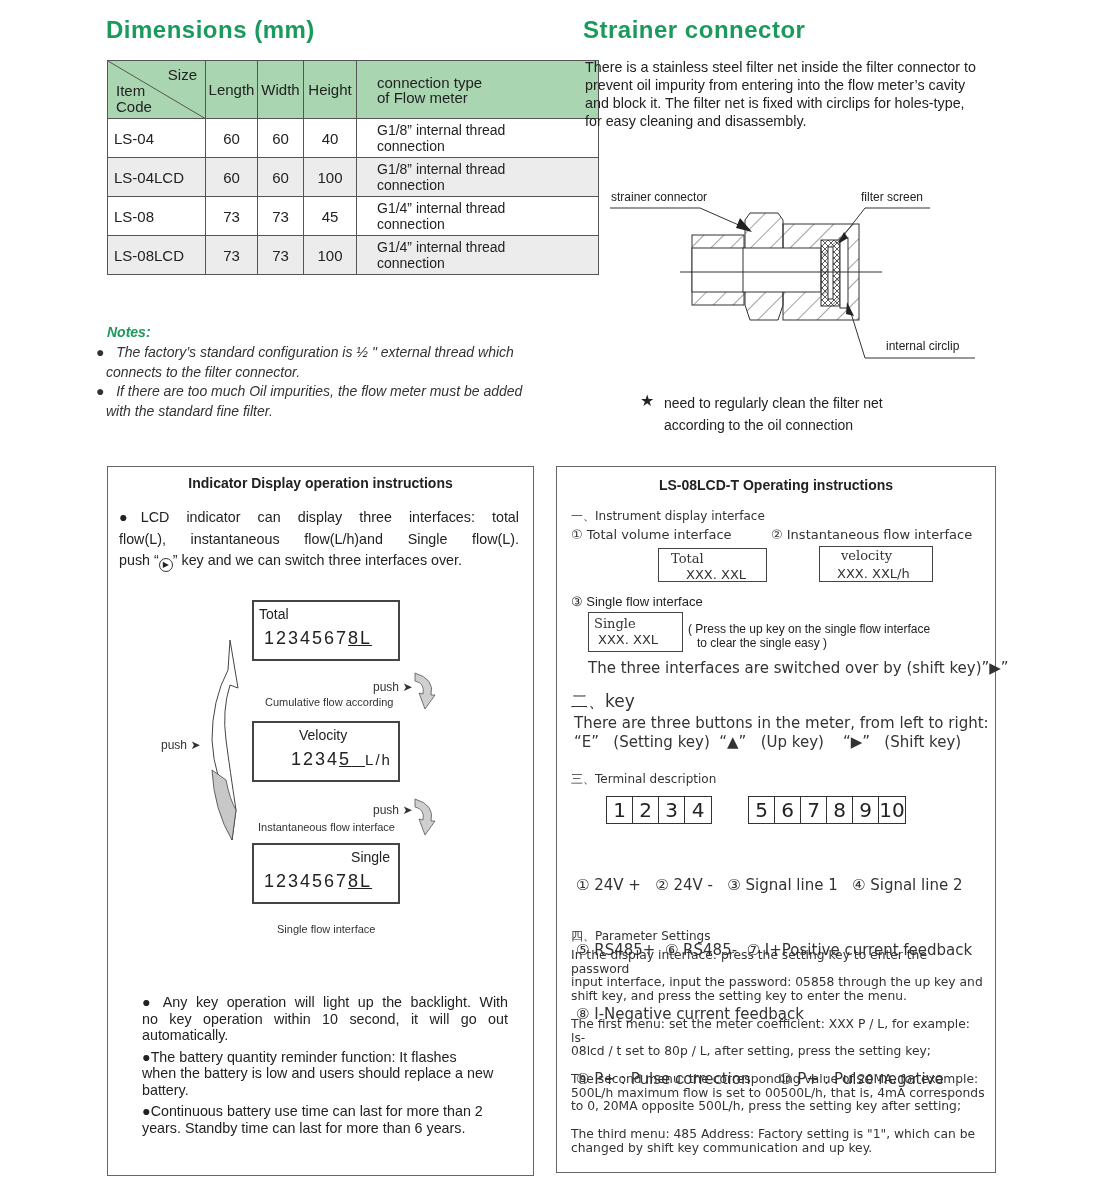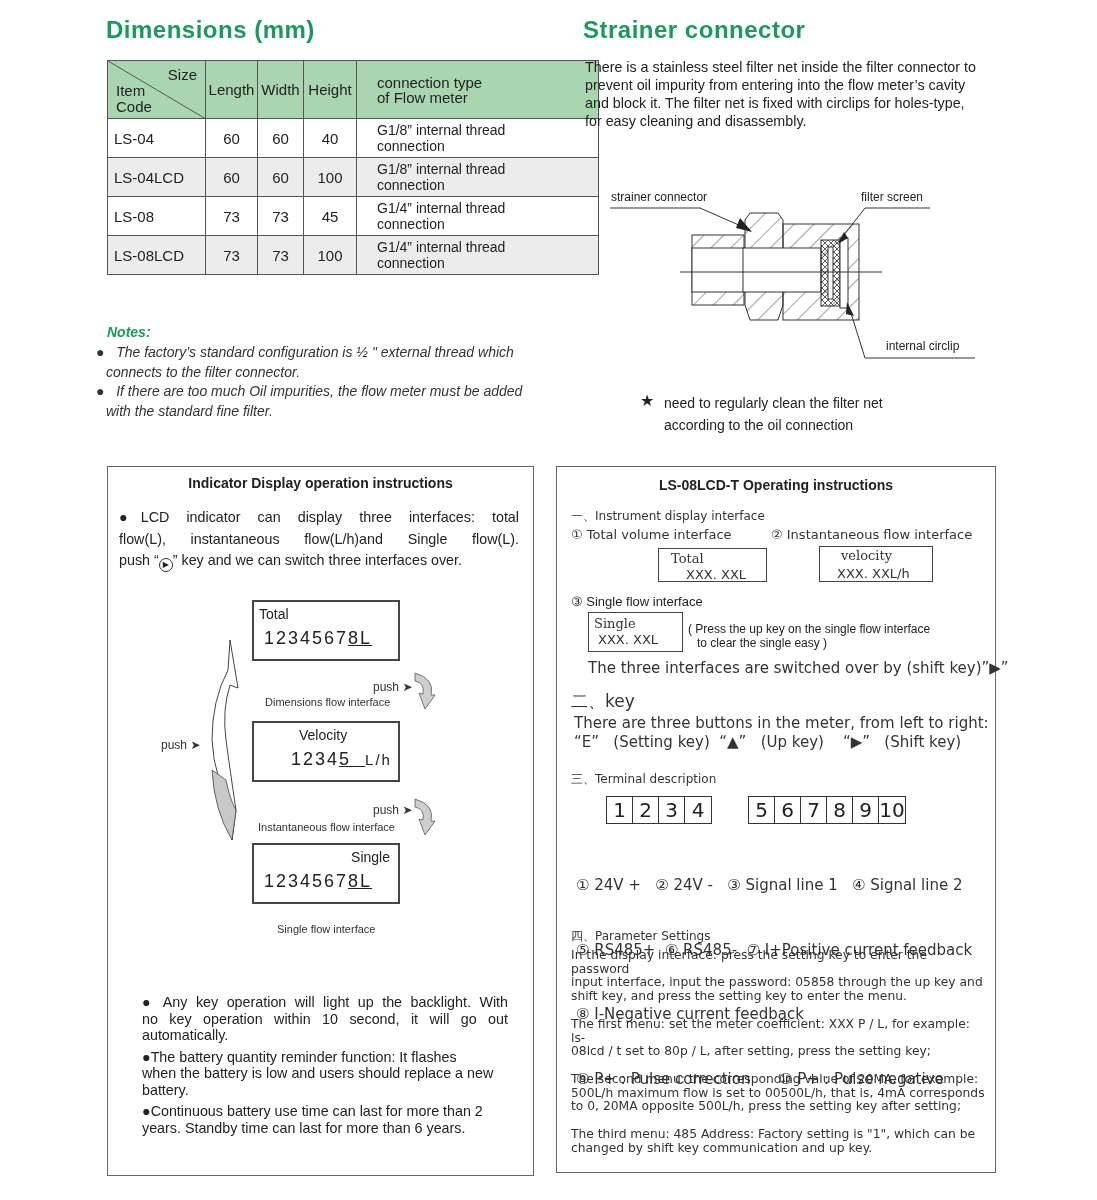--- a/index.html
+++ b/index.html
@@ -152,21 +152,21 @@
 <div class="abs" style="left:119px; top:507px; width:400px; font-size:14.3px; line-height:21.5px; color:#222;">
   <div style="text-align:justify; text-align-last:justify;">●LCD indicator can display three interfaces: total</div>
   <div style="text-align:justify; text-align-last:justify;">flow(L), instantaneous flow(L/h)and Single flow(L).</div>
   <div><span>push “</span><span style="display:inline-block; width:14px; height:14px; border:1.5px solid #333; border-radius:50%; font-size:8px; line-height:11px; text-align:center; vertical-align:-2px;">▶</span><span>” key and we can switch three interfaces over.</span></div>
 </div>
 
 <div class="lcd" style="left:252px; top:600px; width:148px; height:61px;">
   <span class="t" style="left:5px; top:4px;">Total</span>
   <span class="n" style="left:10px; top:26px;"><span>1234567</span><span class="u">8L</span></span>
 </div>
-<div class="abs small" style="left:265px; top:696px;">Dimensions flow interface</div>
+<div class="abs small" style="left:265px; top:696px;">Cumulative flow according</div>
 <div class="abs" style="left:373px; top:680px; font-size:12px; color:#333;"><span>push</span> <span>➤</span></div>
 <svg class="abs" style="left:413px; top:671px;" width="24" height="40">
   <path d="M2 2 Q22 8 18 24 L22 24 L12 38 L6 22 L10 23 Q12 12 2 10 Z" fill="#cfcfcf" stroke="#555" stroke-width="0.8"></path>
 </svg>
 
 <div class="lcd" style="left:252px; top:721px; width:148px; height:61px;">
   <span class="t" style="left:45px; top:4px;">Velocity</span>
   <span class="n" style="left:37px; top:26px;"><span>1234</span><span class="u">5</span><span class="u">&nbsp;&nbsp;</span><span style="font-size:15px;">L/h</span></span>
 </div>
 <div class="abs small" style="left:258px; top:821px;">Instantaneous flow interface</div>

